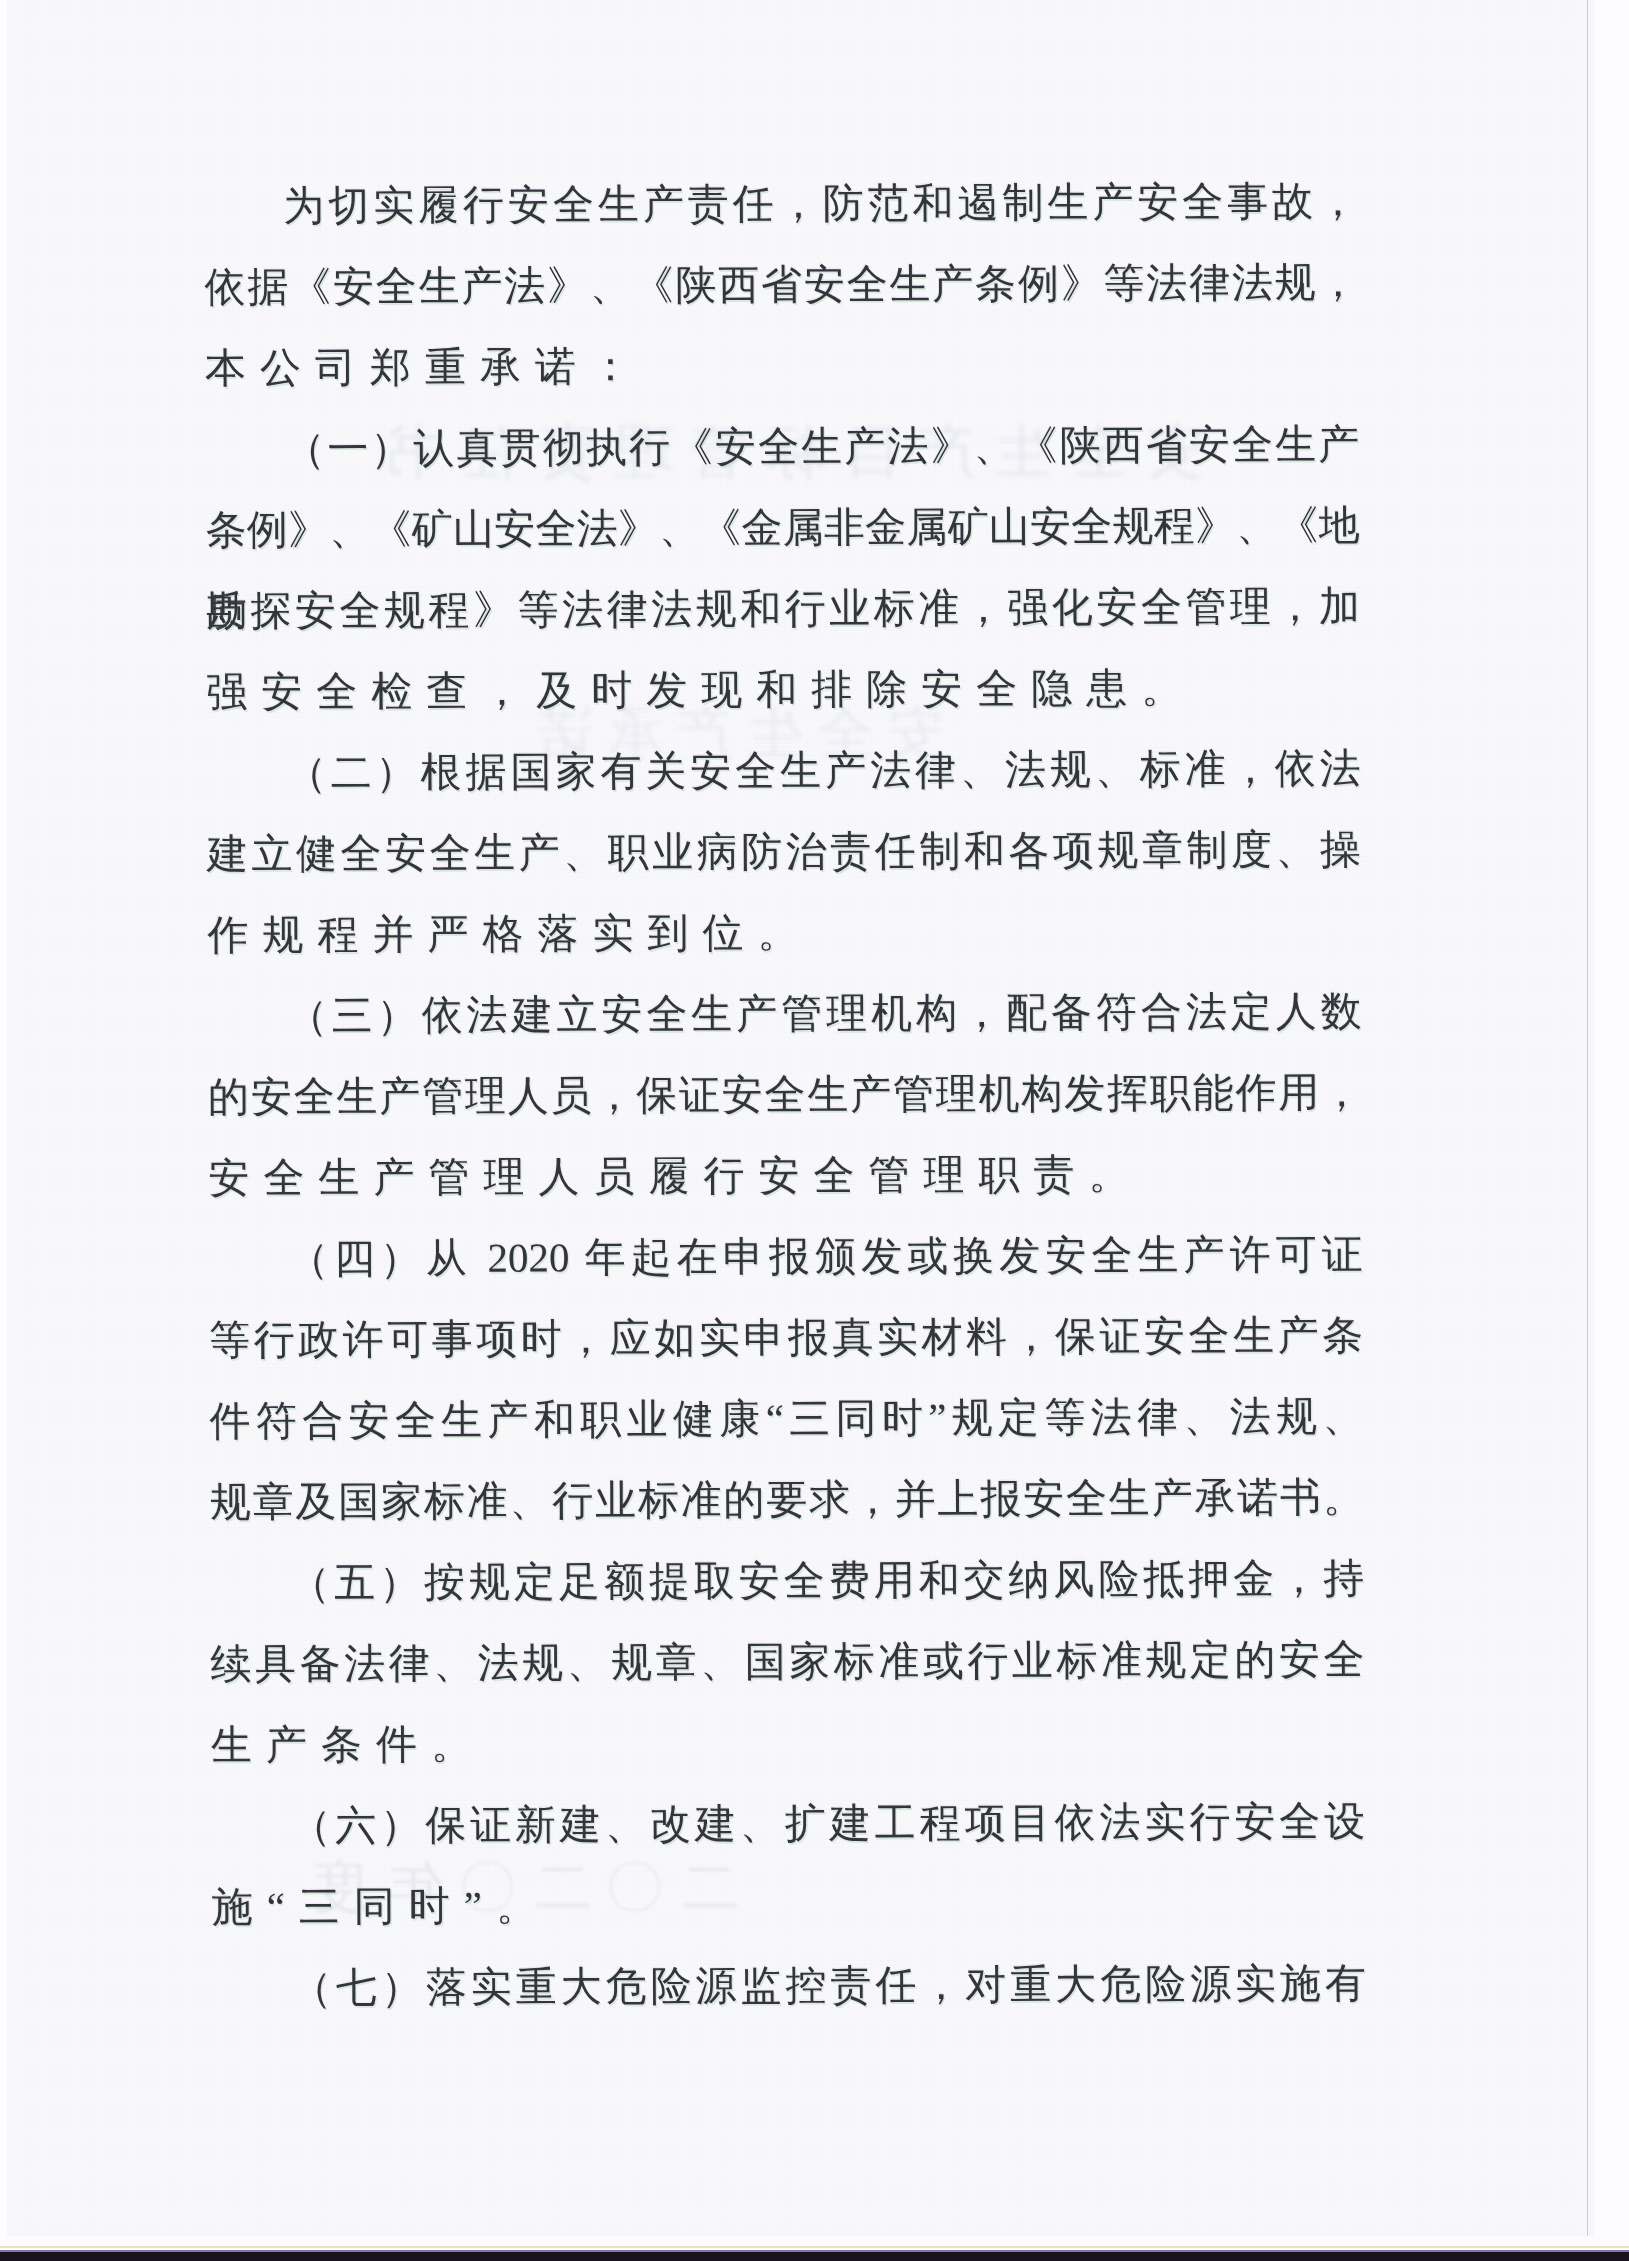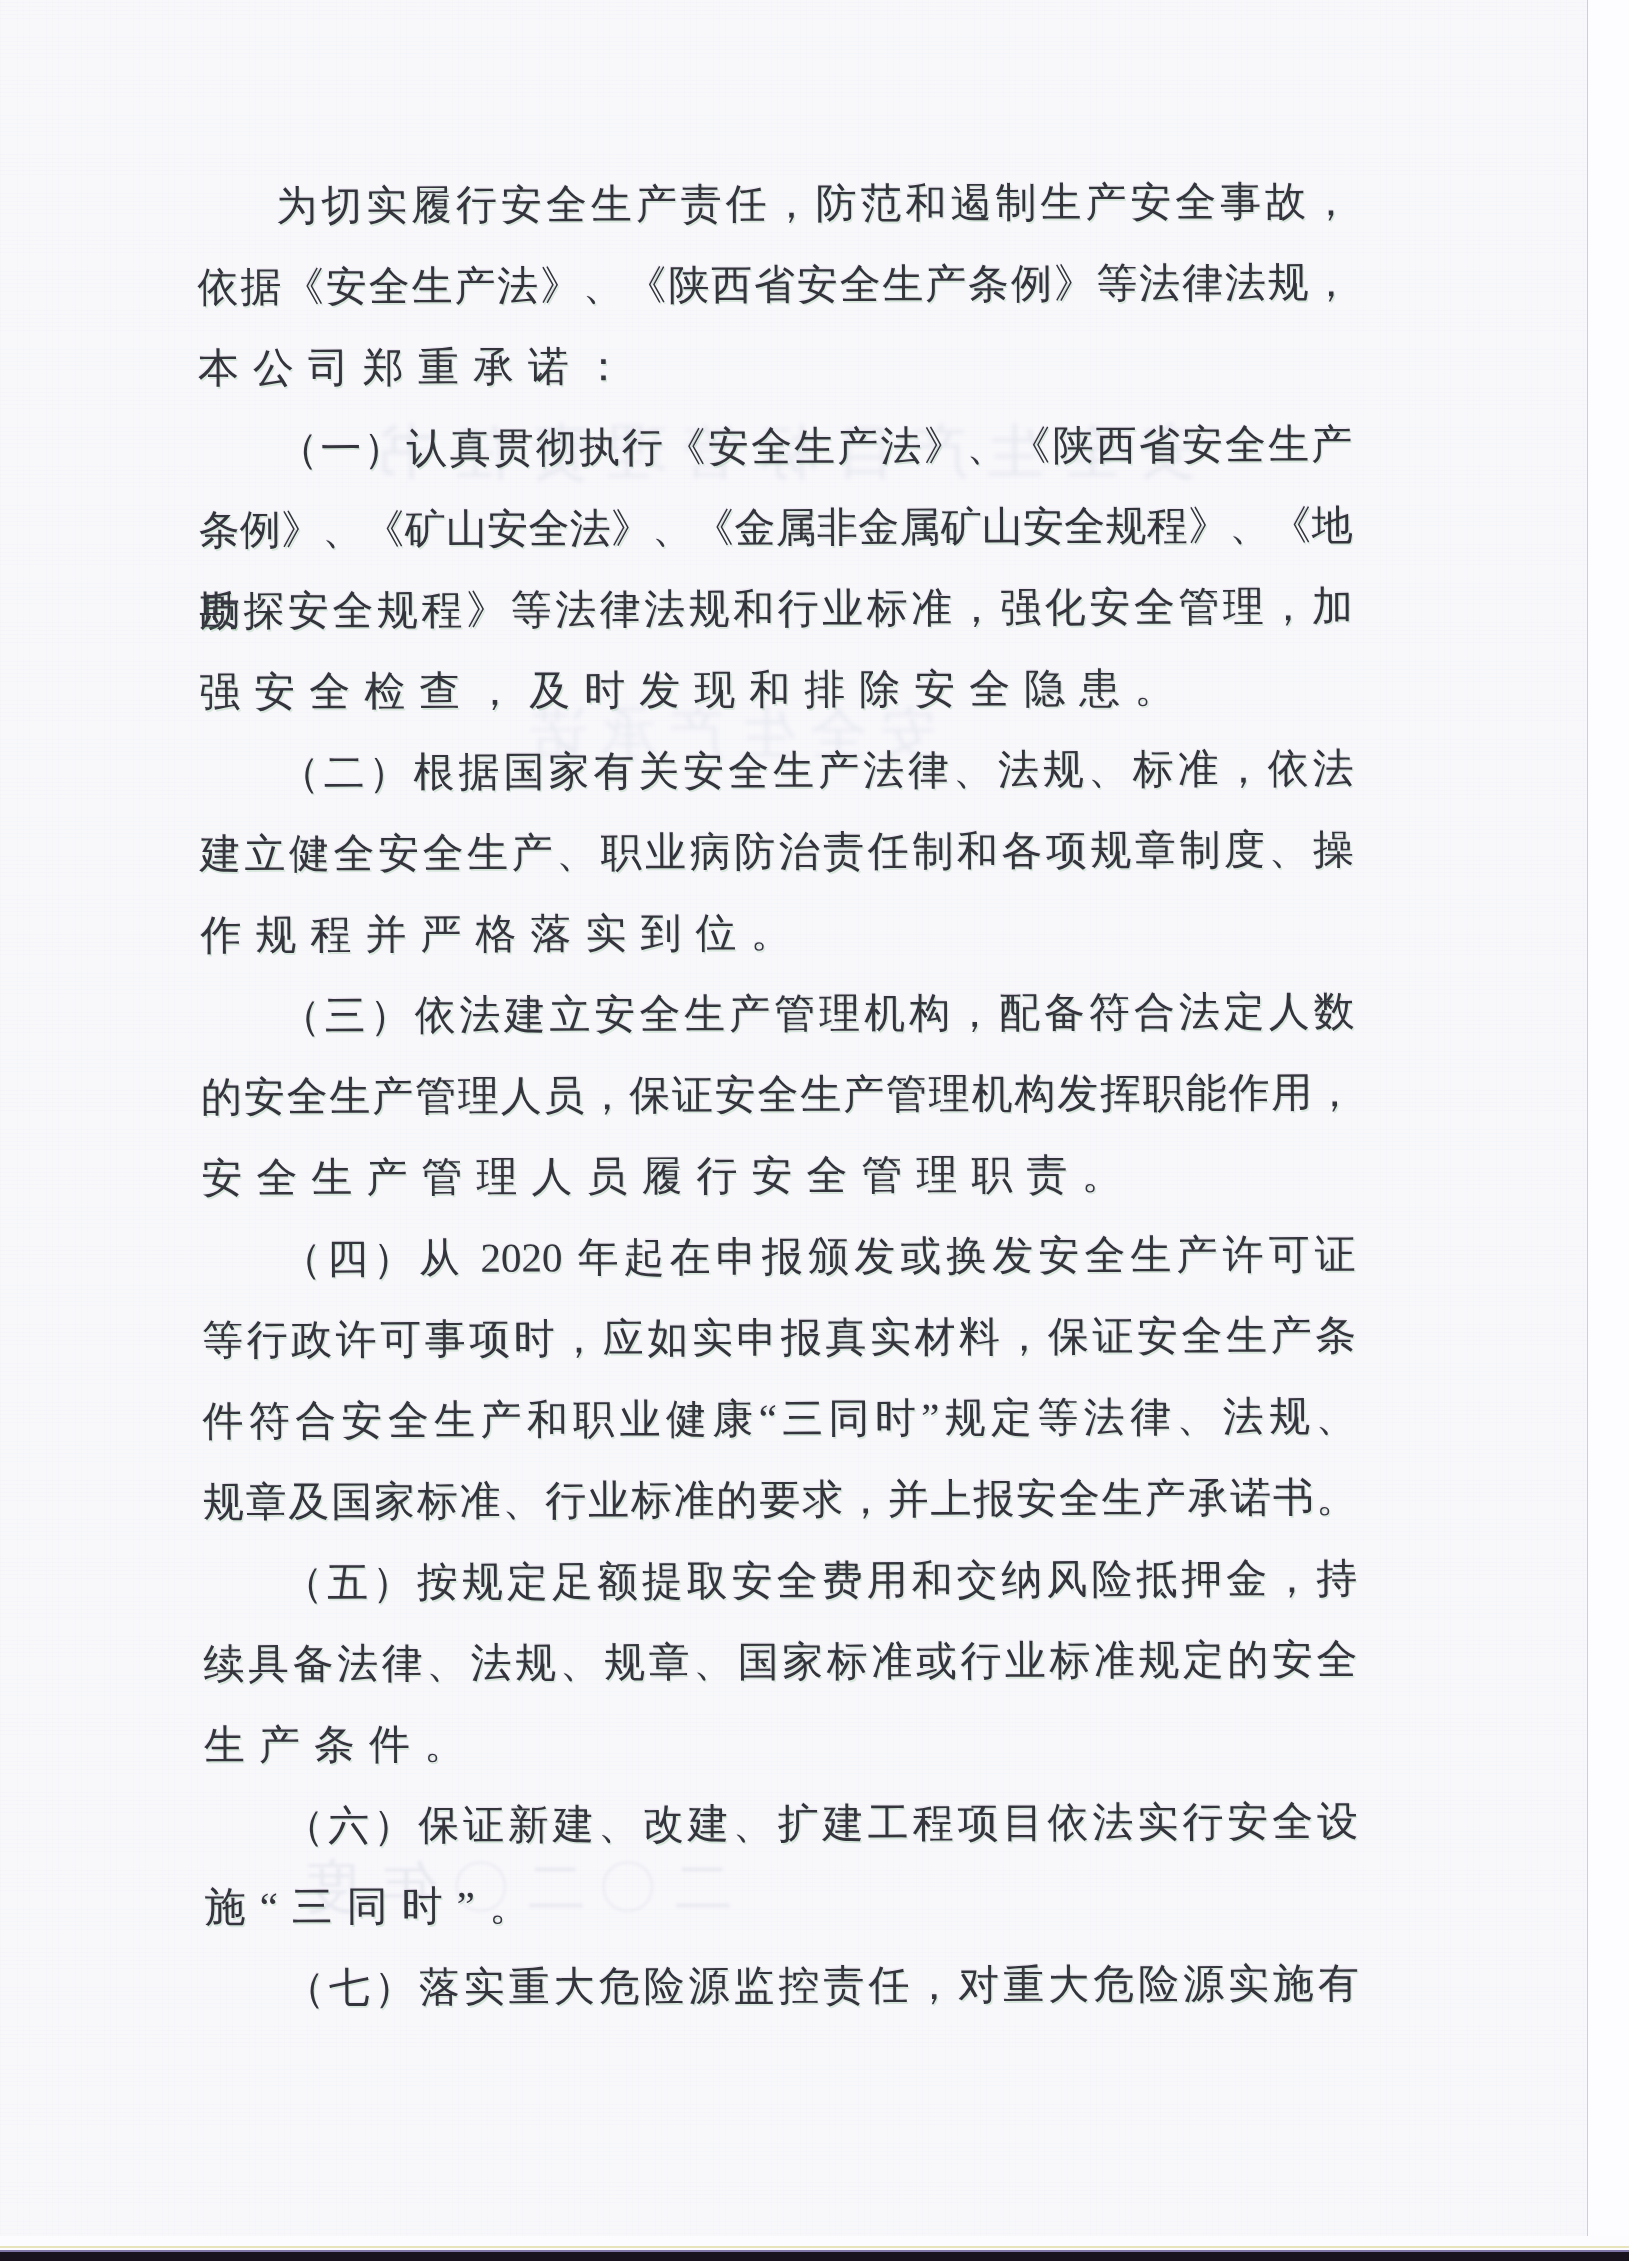--- a/index.html
+++ b/index.html
@@ -13,21 +13,21 @@
   }
   .scan {
     position: relative;
     width: 1630px;
     height: 2261px;
     background: #fdfdff;
   }
   
   .paper {
     position: absolute;
-    left: 0; top: 0;
+    left: 7px; top: 0;
     width: 1587px;
     height: 2261px;
     background-color: #f8f8fb;
     background-image:
       repeating-linear-gradient(0deg, rgba(196,204,228,0.05) 0 0.6px, transparent 0.6px 3.9px),
       repeating-linear-gradient(90deg, rgba(196,204,228,0.04) 0 0.6px, transparent 0.6px 5.8px);
   }
   .paper-edge {
     position: absolute;
     left: 1587px; top: 0;

